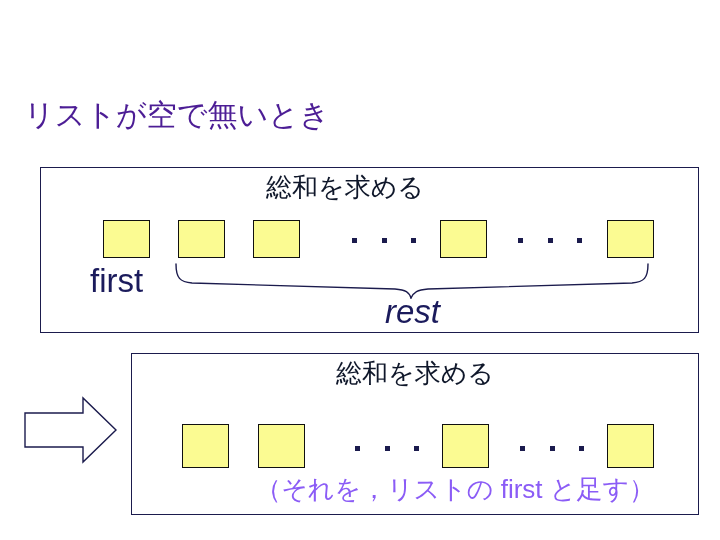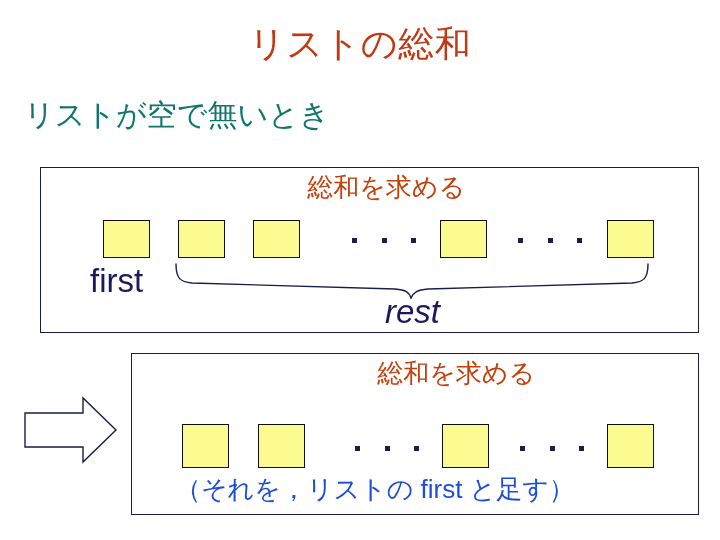--- a/index.html
+++ b/index.html
@@ -28,40 +28,40 @@
     color: #C03A16;
     letter-spacing: 0.5px;
     white-space: nowrap;
   }
   #subtitle {
     position: absolute;
     left: 24px;
     top: 98px;
     font-size: 30px;
     line-height: 34px;
-    color: #0f766e;
+    color: #4c1d95;
     white-space: nowrap;
   }
 
   
   .panel {
     position: absolute;
     box-sizing: border-box;
     border: 1px solid #1b1b4d;
     background: #ffffff;
   }
   #panel-top    { left: 40px;  top: 167px; width: 659px; height: 166px; }
   #panel-bottom { left: 131px; top: 353px; width: 568px; height: 162px; }
 
   .panel-heading {
     position: absolute;
-    text-align: right;
+    text-align: center;
     font-size: 26px;
     line-height: 30px;
-    color: #c2410c;
+    color: #0f172a;
     white-space: nowrap;
   }
 
   
   .cell {
     position: absolute;
     box-sizing: border-box;
     background: #FBFB92;
     border: 1px solid #101010;
   }
@@ -86,41 +86,40 @@
     position: absolute;
     font-size: 33px;
     line-height: 28px;
     color: #1b1b5c;
     white-space: nowrap;
   }
   .caption-red {
     position: absolute;
     font-size: 26px;
     line-height: 30px;
-    color: #1d4ed8;
+    color: #8b5cf6;
     white-space: nowrap;
-    text-align: left;
+    text-align: right;
   }
 
   
   .overlay {
     position: absolute;
     left: 0;
     top: 0;
     width: 720px;
     height: 540px;
     pointer-events: none;
   }
 </style>
 </head>
 <body>
 
 <div id="slide">
 
-  <div id="title">リストの総和</div>
 
   <div id="subtitle">リストが空で無いとき</div>
 
   <div class="panel" id="panel-top"></div>
 
   <div class="panel-heading" style="left:225px; top:172px; width:240px;">総和を求める</div>
 
   <div class="cell" style="left:103px; top:220px; width:47px; height:38px;"></div>
   <div class="cell" style="left:178px; top:220px; width:47px; height:38px;"></div>
   <div class="cell" style="left:253px; top:220px; width:47px; height:38px;"></div>

